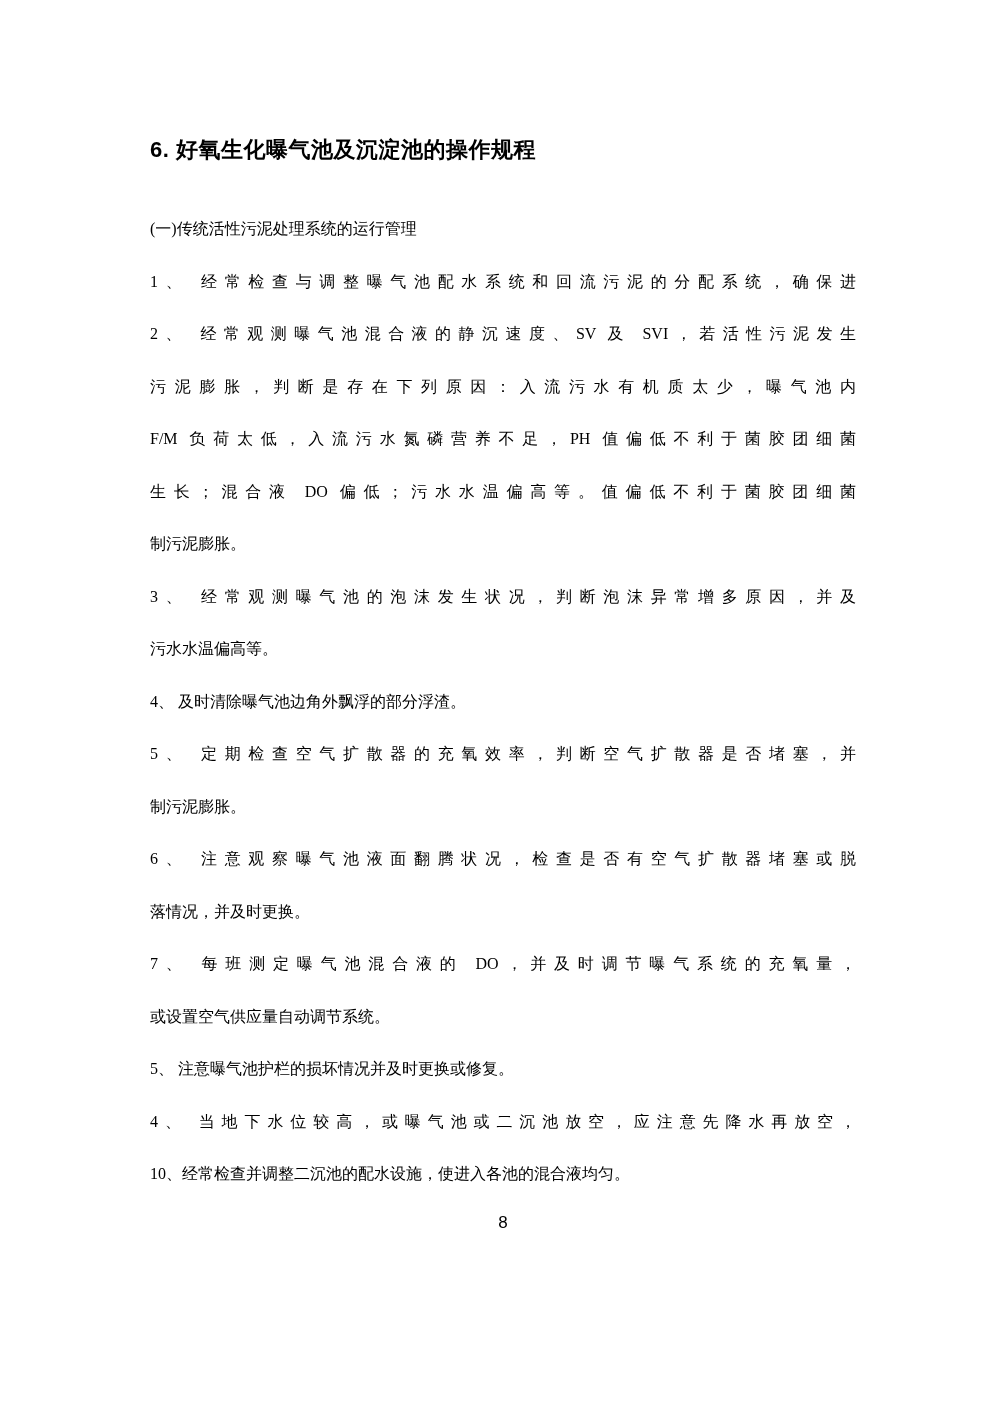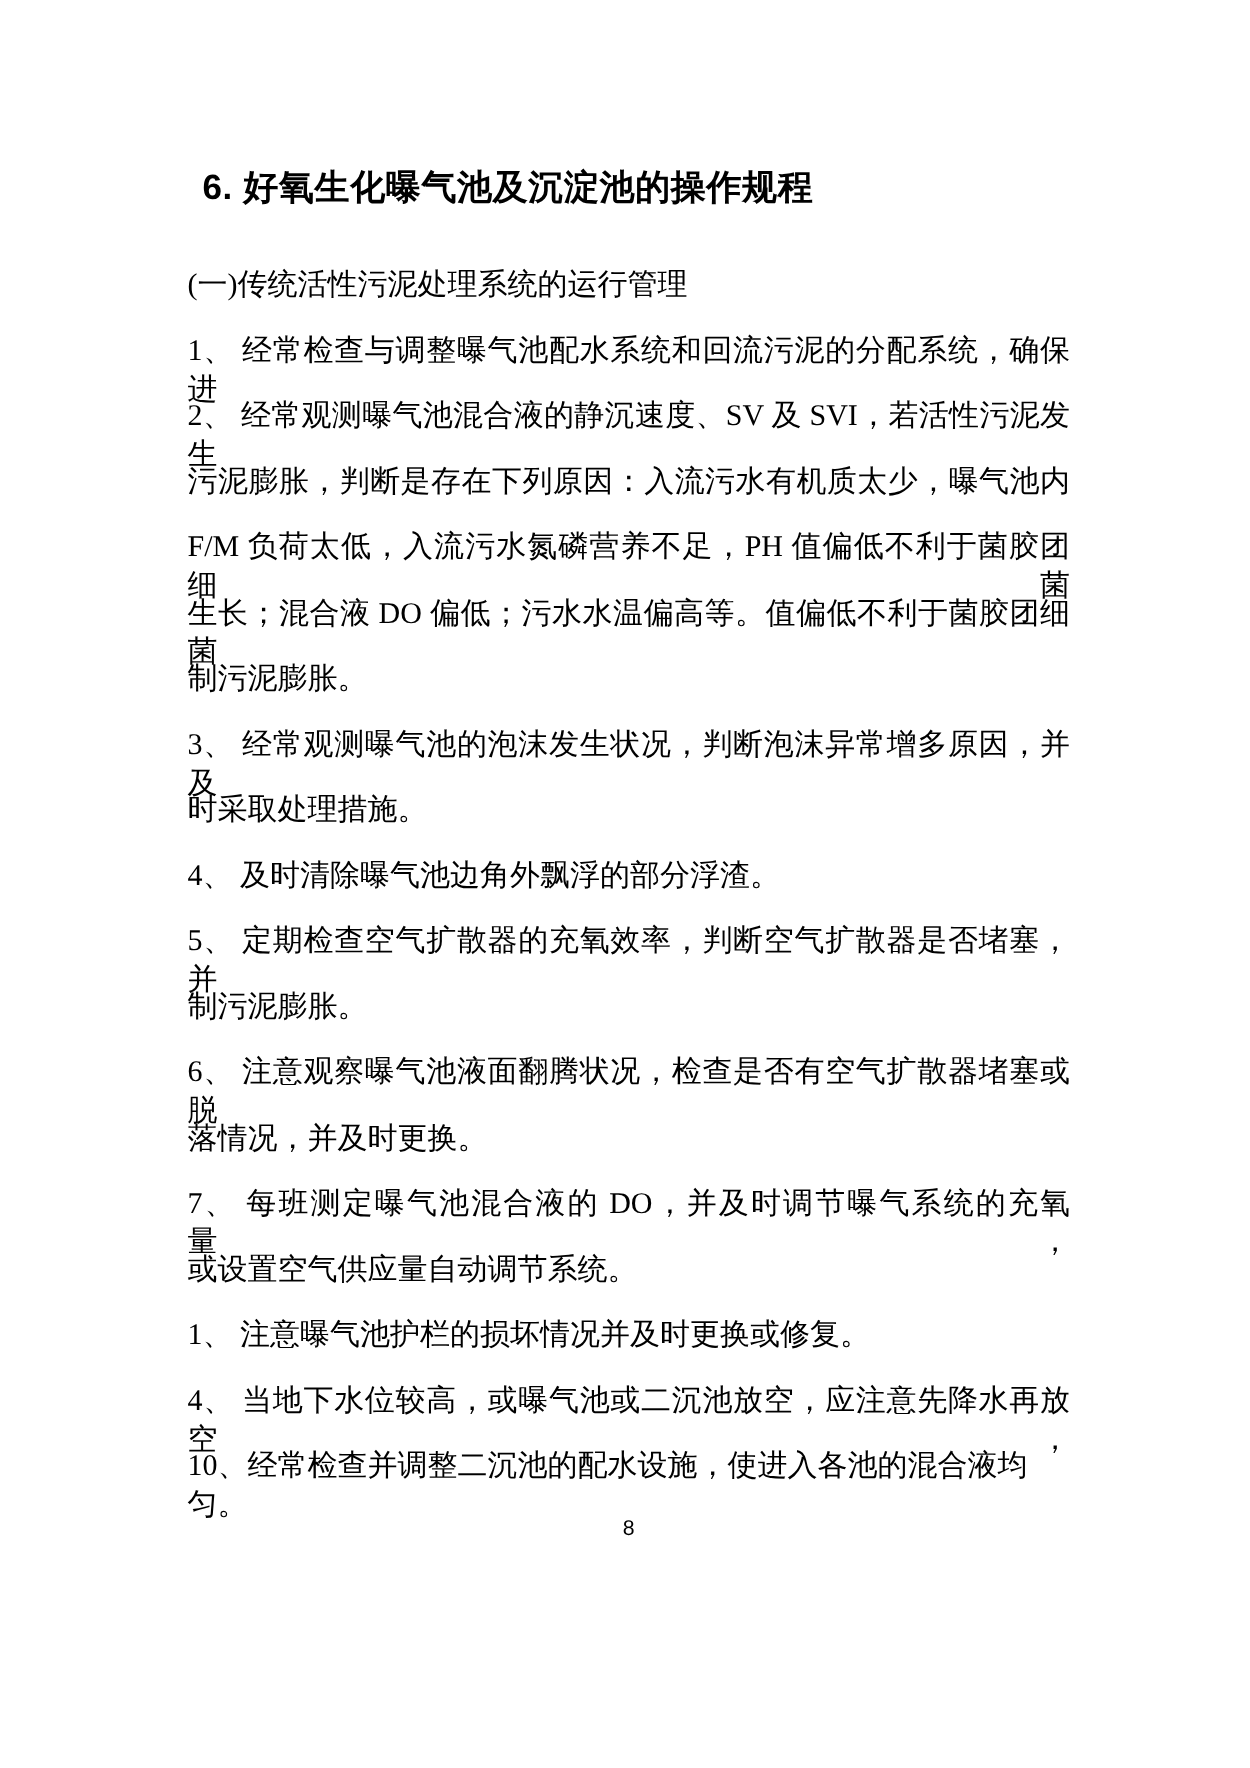--- a/index.html
+++ b/index.html
@@ -15,31 +15,31 @@
     position: relative;
     overflow: hidden;
   }
   .page {
     position: absolute;
     left: 150px;
     top: 0;
     width: 706px;
   }
   .doc-title {
-    margin: 131px 0 0 12px;
-    font-size: 28px;
+    margin: 131px 0 0 0;
+    font-size: 22px;
     line-height: 38px;
     font-weight: 700;
     font-family: "Liberation Sans", "DejaVu Sans", sans-serif;
     letter-spacing: 0.5px;
   }
   .line {
     height: 52.5px;
     line-height: 31px;
-    font-size: 24px;
+    font-size: 16px;
     white-space: pre-wrap;
   }
   .heading {
     margin-top: 44px;
   }
   .fill {
     text-align: justify;
     text-align-last: justify;
   }
   .page-number {
@@ -61,34 +61,34 @@
 
   <div class="line fill">1、 经常检查与调整曝气池配水系统和回流污泥的分配系统，确保进</div>
 
   <div class="line fill">2、 经常观测曝气池混合液的静沉速度、SV 及 SVI，若活性污泥发生</div>
   <div class="line fill">污泥膨胀，判断是存在下列原因：入流污水有机质太少，曝气池内</div>
   <div class="line fill">F/M 负荷太低，入流污水氮磷营养不足，PH 值偏低不利于菌胶团细菌</div>
   <div class="line fill">生长；混合液 DO 偏低；污水水温偏高等。值偏低不利于菌胶团细菌</div>
   <div class="line">制污泥膨胀。</div>
 
   <div class="line fill">3、 经常观测曝气池的泡沫发生状况，判断泡沫异常增多原因，并及</div>
-  <div class="line">时采取处理措施。</div>
+  <div class="line">污水水温偏高等。</div>
 
   <div class="line">4、 及时清除曝气池边角外飘浮的部分浮渣。</div>
 
   <div class="line fill">5、 定期检查空气扩散器的充氧效率，判断空气扩散器是否堵塞，并</div>
   <div class="line">制污泥膨胀。</div>
 
   <div class="line fill">6、 注意观察曝气池液面翻腾状况，检查是否有空气扩散器堵塞或脱</div>
   <div class="line">落情况，并及时更换。</div>
 
   <div class="line fill">7、 每班测定曝气池混合液的 DO，并及时调节曝气系统的充氧量，</div>
   <div class="line">或设置空气供应量自动调节系统。</div>
 
-  <div class="line">1、 注意曝气池护栏的损坏情况并及时更换或修复。</div>
+  <div class="line">5、 注意曝气池护栏的损坏情况并及时更换或修复。</div>
 
   <div class="line fill">4、 当地下水位较高，或曝气池或二沉池放空，应注意先降水再放空，</div>
 
   <div class="line">10、经常检查并调整二沉池的配水设施，使进入各池的混合液均匀。</div>
 
   <div class="page-number">8</div>
 
 </div>
 
 </body></html>

